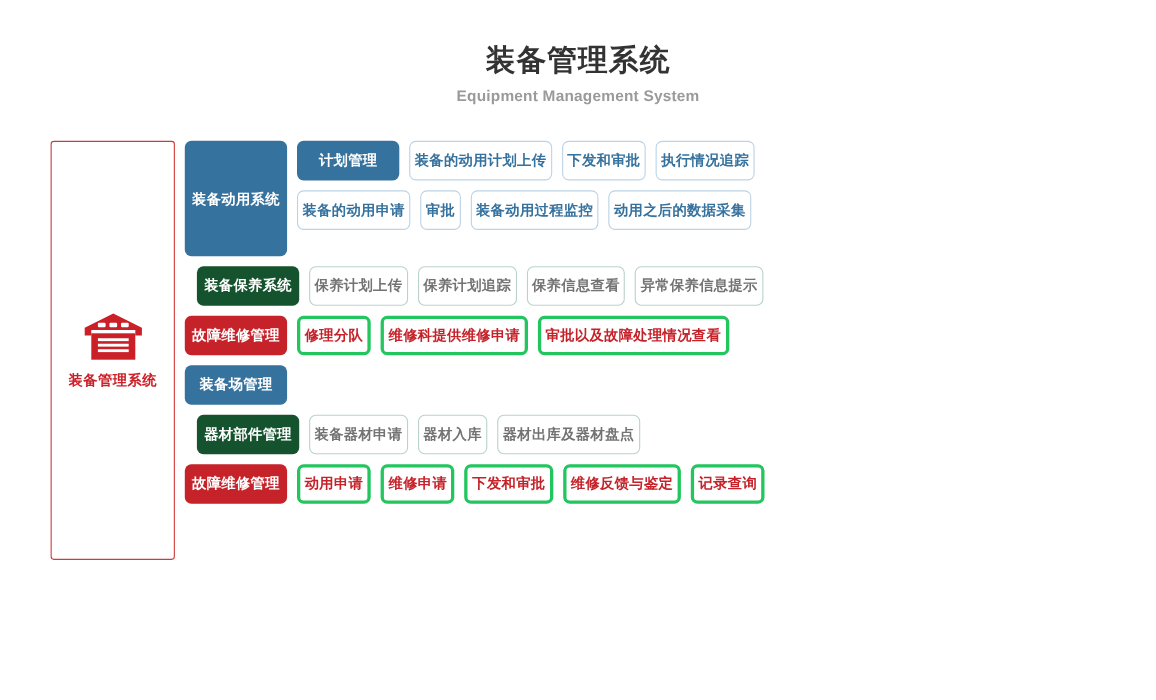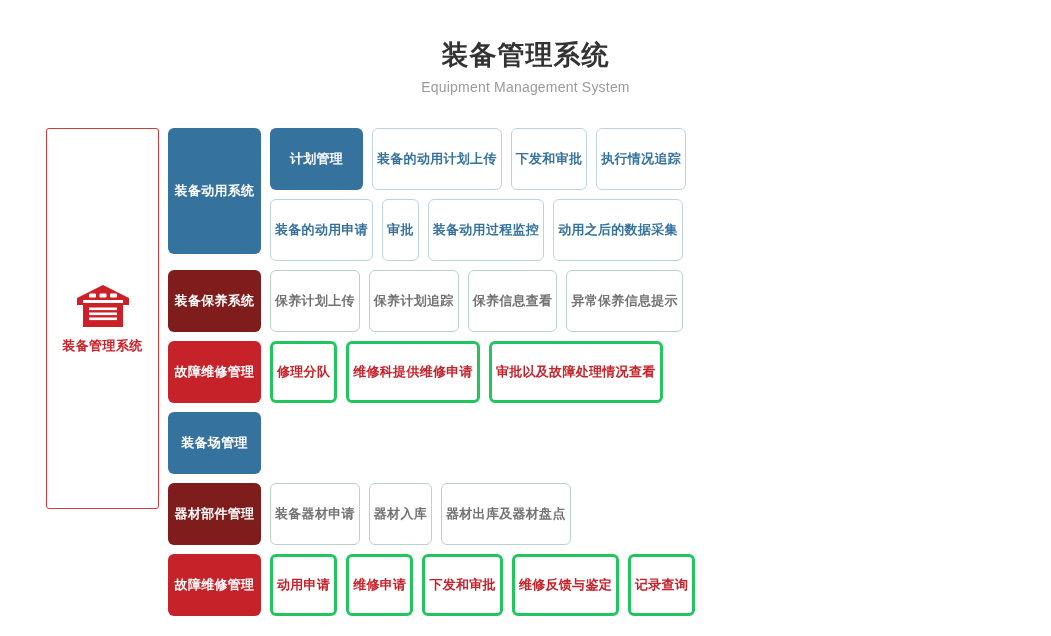--- a/index.html
+++ b/index.html
@@ -31,21 +31,21 @@
     font-size: 27px;
     font-weight: bold;
     color: #333333;
     letter-spacing: 1px;
     line-height: 34px;
   }
   .header-subtitle {
     margin-top: 7px;
     font-size: 14px;
     color: #9a9a9a;
-    font-weight: normal;
+    font-weight: bold;
     letter-spacing: 0.2px;
   }
 
   
   .brand-panel {
     position: absolute;
     left: 46px;
     top: 128px;
     width: 113px;
     height: 381px;
@@ -92,21 +92,21 @@
     color: #ffffff;
     font-size: 13px;
     font-weight: bold;
     display: flex;
     align-items: center;
     justify-content: center;
     letter-spacing: 0.3px;
     text-align: center;
   }
   .cat.blue  { background: #36729e; }
-  .cat.green { background: #7f1d1d; }
+  .cat.green { background: #14532d; margin-left: 11px; }
   .cat.red   { background: #c5222a; }
 
   
   .row-body {
     flex: 1;
     display: flex;
     flex-direction: column;
     gap: 9px;
     margin-left: 9px;
   }
@@ -143,22 +143,22 @@
     justify-content: center;
     padding: 0 4px;
     white-space: nowrap;
     letter-spacing: 0.3px;
   }
   .cell.blue  { border: 1px solid #bcd3e6; color: #36729e; }
   .cell.green { border: 1px solid #b9d3c9; color: #737373; }
   .cell.red   { border: 3px solid #22c55e; color: #c5222a; }
 
   
-  .h48 { height: 62px; }
-  .h105 { height: 126px; }
+  .h48 { height: 36px; }
+  .h105 { height: 105px; }
 </style>
 </head>
 <body>
 
 <div class="page">
 
   <div class="header">
     <div class="header-title">装备管理系统</div>
     <div class="header-subtitle">Equipment Management System</div>
   </div>

